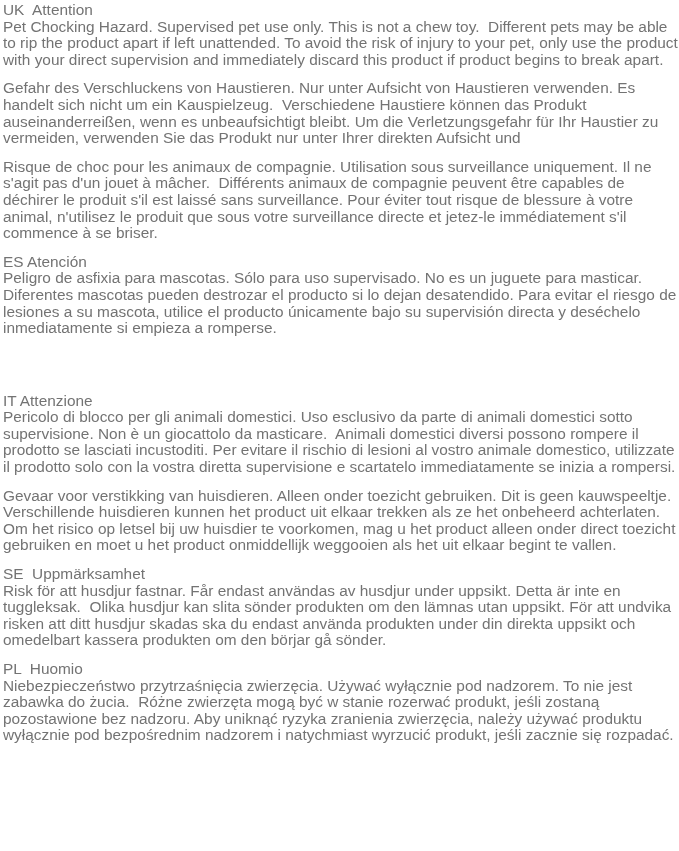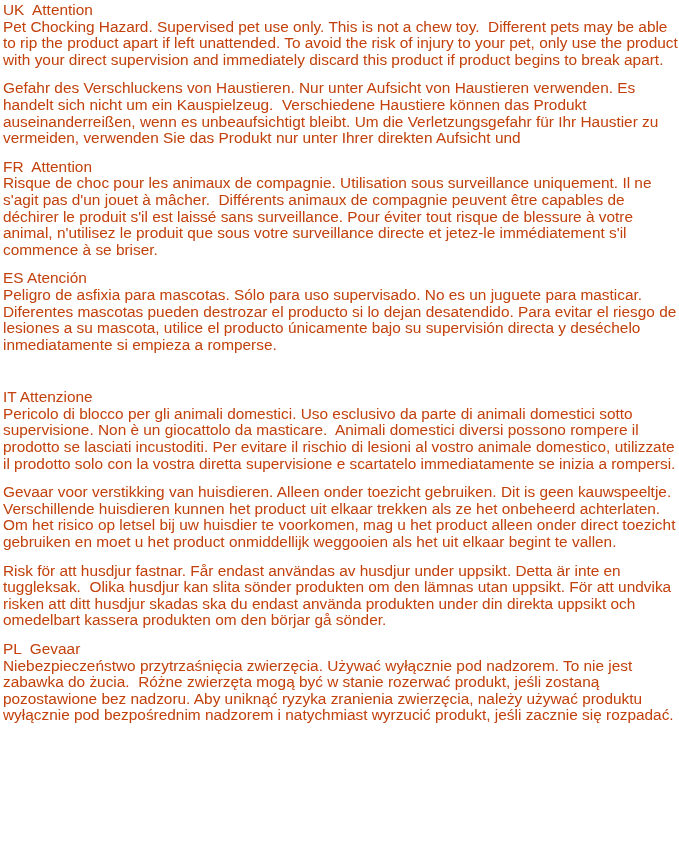--- a/index.html
+++ b/index.html
@@ -12,28 +12,28 @@
     height: 851px;
     overflow: hidden;
   }
   .doc {
     box-sizing: border-box;
     width: 679px;
     padding: 2px 0 0 3px;
     font-family: "Liberation Sans", sans-serif;
     font-size: 15.4px;
     line-height: 16.6px;
-    color: #c2410c;
+    color: #737373;
     -webkit-font-smoothing: antialiased;
   }
   .warning-section {
     margin: 0 0 12px 0;
   }
   .warning-section.extra-gap {
-    margin-top: 36px;
+    margin-top: 56px;
   }
   .lang-heading,
   .warning-body {
     margin: 0;
     padding: 0;
     font-size: inherit;
     font-weight: normal;
     line-height: inherit;
     white-space: pre-wrap; 
     word-spacing: normal;
@@ -47,40 +47,40 @@
   <section class="warning-section">
     <h2 class="lang-heading">UK  Attention</h2>
     <p class="warning-body">Pet Chocking Hazard. Supervised pet use only. This is not a chew toy.  Different pets may be able to rip the product apart if left unattended. To avoid the risk of injury to your pet, only use the product with your direct supervision and immediately discard this product if product begins to break apart.</p>
   </section>
 
   <section class="warning-section">
     <p class="warning-body">Gefahr des Verschluckens von Haustieren. Nur unter Aufsicht von Haustieren verwenden. Es handelt sich nicht um ein Kauspielzeug.  Verschiedene Haustiere können das Produkt auseinanderreißen, wenn es unbeaufsichtigt bleibt. Um die Verletzungsgefahr für Ihr Haustier zu vermeiden, verwenden Sie das Produkt nur unter Ihrer direkten Aufsicht und</p>
   </section>
 
   <section class="warning-section">
-    <h2 class="lang-heading">FR  Attention</h2>
     <p class="warning-body">Risque de choc pour les animaux de compagnie. Utilisation sous surveillance uniquement. Il ne s'agit pas d'un jouet à mâcher.  Différents animaux de compagnie peuvent être capables de déchirer le produit s'il est laissé sans surveillance. Pour éviter tout risque de blessure à votre animal, n'utilisez le produit que sous votre surveillance directe et jetez-le immédiatement s'il commence à se briser.</p>
   </section>
 
   <section class="warning-section">
     <h2 class="lang-heading">ES Atención</h2>
     <p class="warning-body">Peligro de asfixia para mascotas. Sólo para uso supervisado. No es un juguete para masticar.  Diferentes mascotas pueden destrozar el producto si lo dejan desatendido. Para evitar el riesgo de lesiones a su mascota, utilice el producto únicamente bajo su supervisión directa y deséchelo inmediatamente si empieza a romperse.</p>
   </section>
 
   <section class="warning-section extra-gap">
     <h2 class="lang-heading">IT Attenzione</h2>
     <p class="warning-body">Pericolo di blocco per gli animali domestici. Uso esclusivo da parte di animali domestici sotto supervisione. Non è un giocattolo da masticare.  Animali domestici diversi possono rompere il prodotto se lasciati incustoditi. Per evitare il rischio di lesioni al vostro animale domestico, utilizzate il prodotto solo con la vostra diretta supervisione e scartatelo immediatamente se inizia a rompersi.</p>
   </section>
 
   <section class="warning-section">
     <p class="warning-body">Gevaar voor verstikking van huisdieren. Alleen onder toezicht gebruiken. Dit is geen kauwspeeltje.  Verschillende huisdieren kunnen het product uit elkaar trekken als ze het onbeheerd achterlaten. Om het risico op letsel bij uw huisdier te voorkomen, mag u het product alleen onder direct toezicht gebruiken en moet u het product onmiddellijk weggooien als het uit elkaar begint te vallen.</p>
   </section>
 
   <section class="warning-section">
+    <h2 class="lang-heading">SE  Uppmärksamhet</h2>
     <p class="warning-body">Risk för att husdjur fastnar. Får endast användas av husdjur under uppsikt. Detta är inte en tuggleksak.  Olika husdjur kan slita sönder produkten om den lämnas utan uppsikt. För att undvika risken att ditt husdjur skadas ska du endast använda produkten under din direkta uppsikt och omedelbart kassera produkten om den börjar gå sönder.</p>
   </section>
 
   <section class="warning-section">
-    <h2 class="lang-heading">PL  Gevaar</h2>
+    <h2 class="lang-heading">PL  Huomio</h2>
     <p class="warning-body">Niebezpieczeństwo przytrzaśnięcia zwierzęcia. Używać wyłącznie pod nadzorem. To nie jest zabawka do żucia.  Różne zwierzęta mogą być w stanie rozerwać produkt, jeśli zostaną pozostawione bez nadzoru. Aby uniknąć ryzyka zranienia zwierzęcia, należy używać produktu wyłącznie pod bezpośrednim nadzorem i natychmiast wyrzucić produkt, jeśli zacznie się rozpadać.</p>
   </section>
 
 </main>
 
 </body></html>

